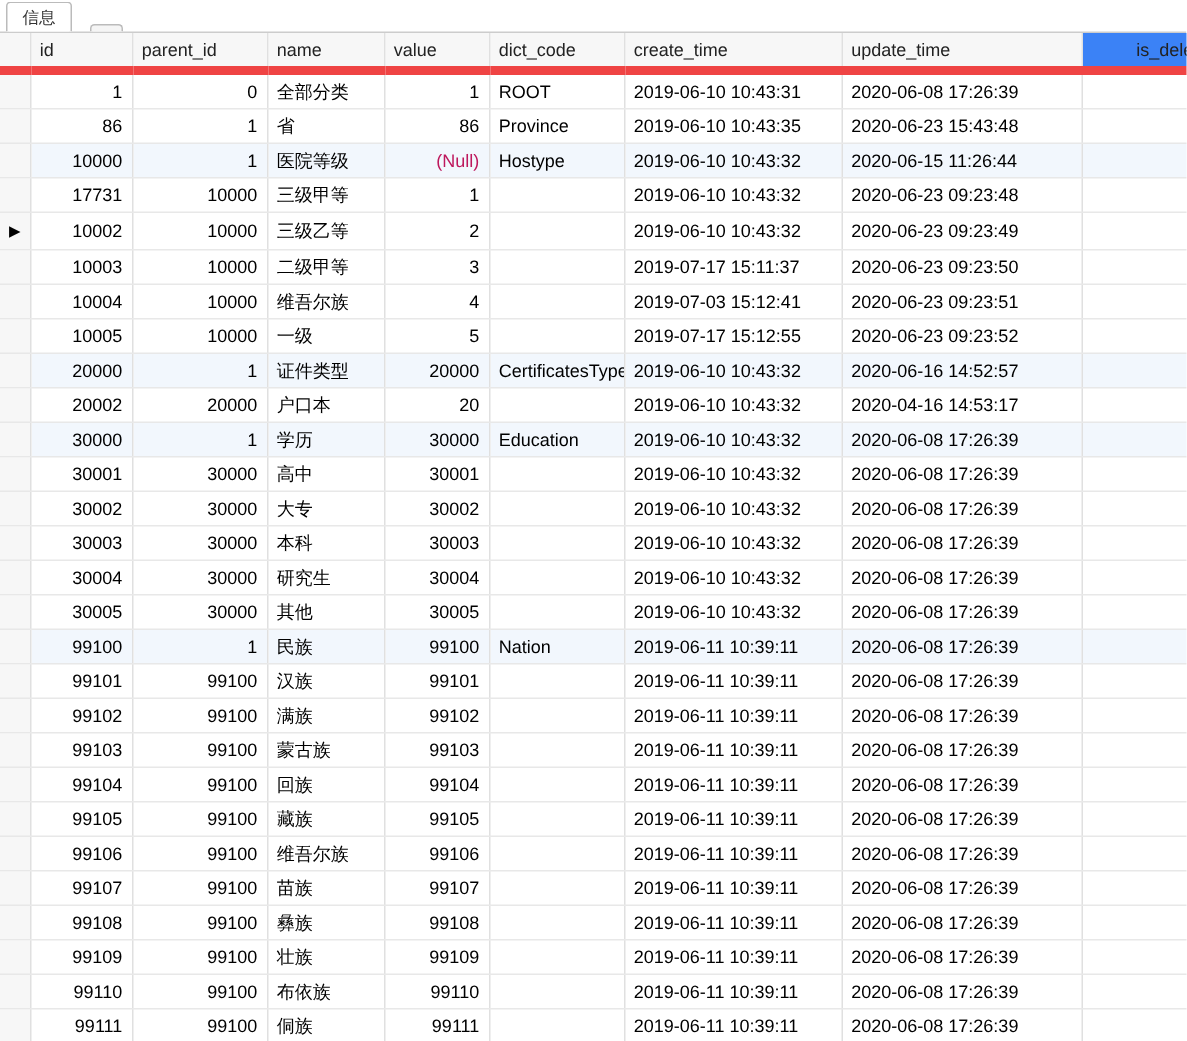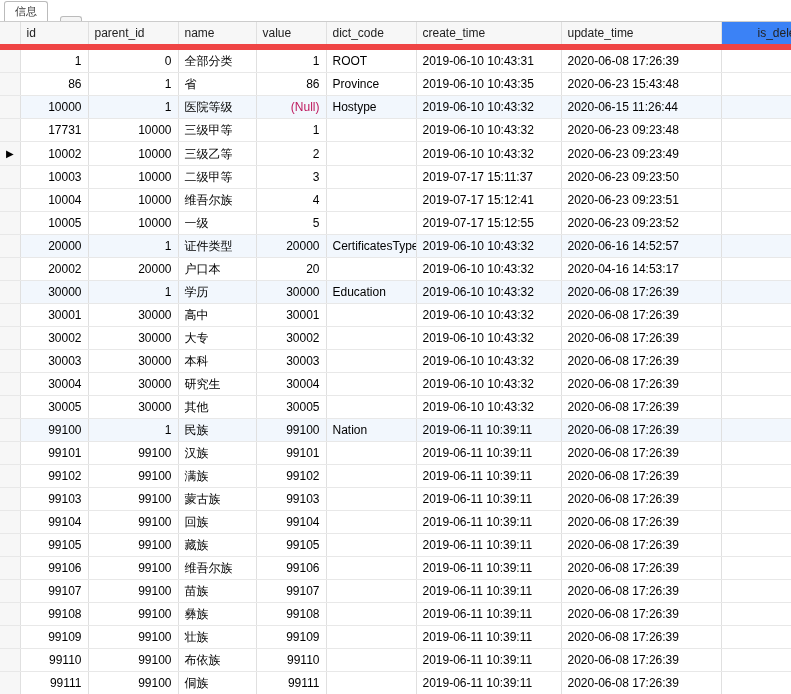--- a/index.html
+++ b/index.html
@@ -163,21 +163,21 @@
         <td class="txt col-ut">2020-06-23 09:23:50</td>
         <td class="num col-del">0</td>
       </tr>
       <tr>
         <td class="gutter"></td>
         <td class="num col-id">10004</td>
         <td class="num col-pid">10000</td>
         <td class="txt col-name">维吾尔族</td>
         <td class="num col-val">4</td>
         <td class="txt col-dict"></td>
-        <td class="txt col-ct">2019-07-17 15:12:41</td>
+        <td class="txt col-ct">2019-07-03 15:12:41</td>
         <td class="txt col-ut">2020-06-23 09:23:51</td>
         <td class="num col-del">0</td>
       </tr>
       <tr>
         <td class="gutter"></td>
         <td class="num col-id">10005</td>
         <td class="num col-pid">10000</td>
         <td class="txt col-name">一级</td>
         <td class="num col-val">5</td>
         <td class="txt col-dict"></td>

